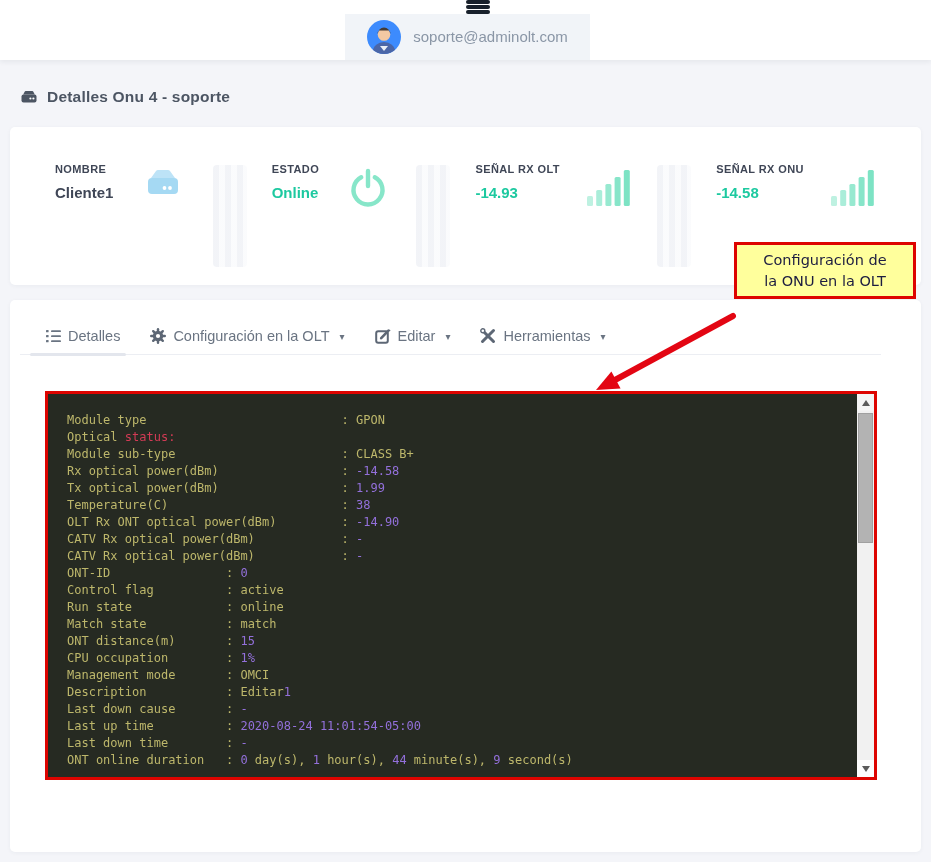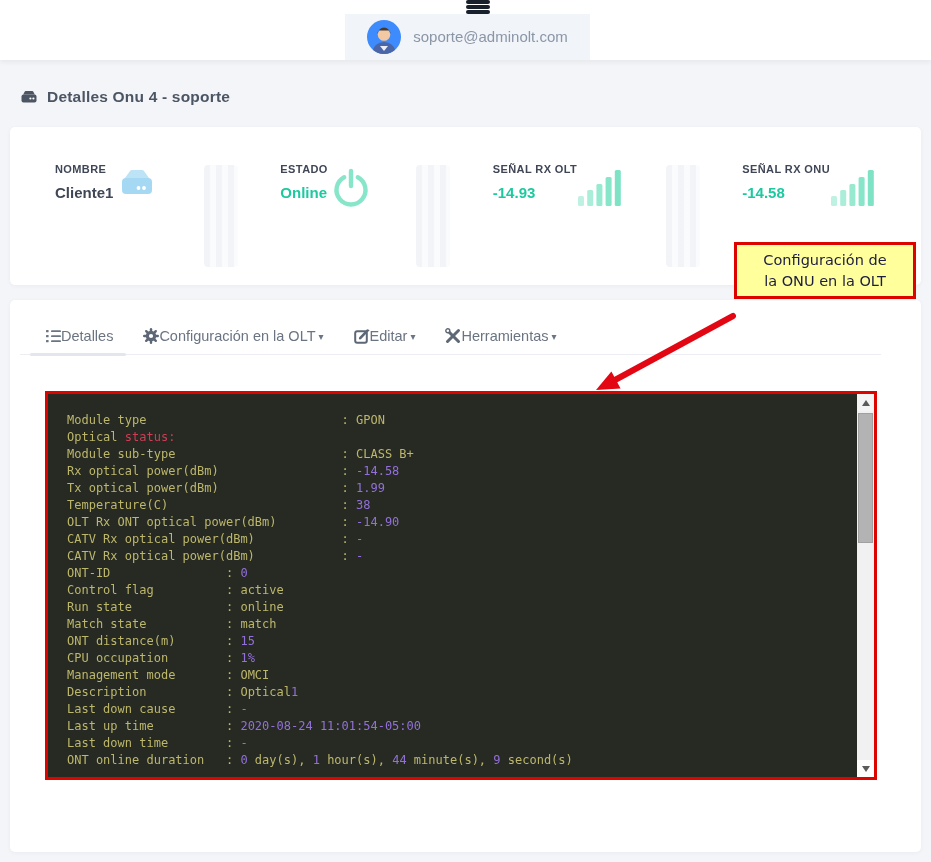--- a/index.html
+++ b/index.html
@@ -22,38 +22,38 @@
     height:100%; background:#f1f4f8; display:flex; align-items:center;
     gap:12px; padding:0 22px; margin-right:20px; cursor:pointer;
   }
   .user-email { color:#8a96a6; font-size:15px; }
   
   .titlebar { height:67px; display:flex; align-items:center; gap:9px; padding:6px 0 0 20px; }
   .titlebar .ttl { color:#4c5563; font-size:15.5px; font-weight:bold; letter-spacing:.2px; }
   
   .card { background:#fff; border-radius:5px; margin:0 10px; box-shadow:0 1px 4px rgba(40,50,70,.05); }
   .stats-card { height:158px; display:flex; justify-content:space-between; padding:36px 45px 0 45px; }
-  .stat { display:flex; }
+  .stat { display:flex; gap:26px; }
   .stat-label { font-size:11px; font-weight:bold; color:#3f4656; letter-spacing:.4px; margin-bottom:9px; }
   .stat-value { font-size:15px; font-weight:bold; color:#3f4656; }
   .stat-value.teal { color:var(--teal,#1dc9a0); }
   .stat-ic { margin-top:2px; }
   .stat-divider {
     width:34px; height:102px; margin-top:2px; border-radius:4px;
     background:repeating-linear-gradient(90deg,#eef0f5 0 6px,#f9fafc 6px 12px);
     opacity:.75;
   }
   
   .main-card { margin-top:15px; height:552px; padding-top:28px; position:relative; }
   .tabs {
     margin:0 40px 0 10px; padding:0 0 10px 26px;
     border-bottom:1px solid #eceef3;
     display:flex; align-items:center; gap:30px; position:relative;
   }
-  .tab { display:flex; align-items:center; color:#6a7482; font-size:14.5px; cursor:pointer; background:none; border:none; font-family:inherit; }
+  .tab { display:flex; align-items:center; gap:7px; color:#6a7482; font-size:14.5px; cursor:pointer; background:none; border:none; font-family:inherit; }
   .tab .caret { font-size:10px; margin-left:3px; color:#6a7482; }
   .active-underline { position:absolute; left:10px; bottom:-2px; width:96px; height:3px; background:#e3e6ed; border-radius:2px; }
   
   .terminal-frame { margin:36px 44px 0 35px; border:3px solid var(--ann-border,#e00400); }
   .terminal {
     background:var(--term-bg,#262a22); height:383px; overflow:hidden; position:relative;
     padding:18px 24px 0 19px;
     font-family:"DejaVu Sans Mono", monospace; font-size:12px; line-height:17px;
   }
   .tl { white-space:pre; }
@@ -244,21 +244,21 @@
           <div class="tl"><span class="k">OLT Rx ONT optical power(dBm)         </span><span class="k">: </span><span class="p">-14.90</span></div>
           <div class="tl"><span class="k">CATV Rx optical power(dBm)            </span><span class="k">: </span><span class="p">-</span></div>
           <div class="tl"><span class="k">CATV Rx optical power(dBm)            </span><span class="k">: </span><span class="p">-</span></div>
           <div class="tl"><span class="k">ONT-ID                </span><span class="k">: </span><span class="p">0</span></div>
           <div class="tl"><span class="k">Control flag          </span><span class="k">: active</span></div>
           <div class="tl"><span class="k">Run state             </span><span class="k">: online</span></div>
           <div class="tl"><span class="k">Match state           </span><span class="k">: match</span></div>
           <div class="tl"><span class="k">ONT distance(m)       </span><span class="k">: </span><span class="p">15</span></div>
           <div class="tl"><span class="k">CPU occupation        </span><span class="k">: </span><span class="p">1%</span></div>
           <div class="tl"><span class="k">Management mode       </span><span class="k">: OMCI</span></div>
-          <div class="tl"><span class="k">Description           </span><span class="k">: Optical</span><span class="p">1</span></div>
+          <div class="tl"><span class="k">Description           </span><span class="k">: Editar</span><span class="p">1</span></div>
           <div class="tl"><span class="k">Last down cause       </span><span class="k">: </span><span class="p">-</span></div>
           <div class="tl"><span class="k">Last up time          </span><span class="k">: </span><span class="p">2020-08-24 11:01:54-05:00</span></div>
           <div class="tl"><span class="k">Last down time        </span><span class="k">: </span><span class="p">-</span></div>
           <div class="tl"><span class="k">ONT online duration   </span><span class="k">: </span><span class="p">0</span><span class="k"> day(s), </span><span class="p">1</span><span class="k"> hour(s), </span><span class="p">44</span><span class="k"> minute(s), </span><span class="p">9</span><span class="k"> second(s)</span></div>
         </div>
       <div class="scrollbar">
         <div class="sb-btn up">
             <div class="tri-up"></div>
           </div>
         <div class="sb-thumb"></div>

